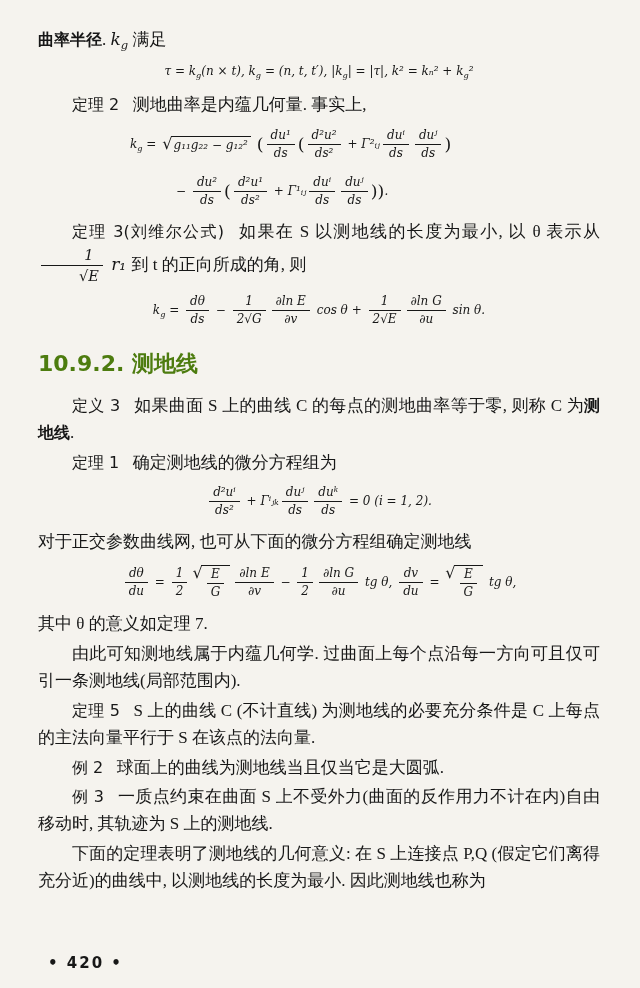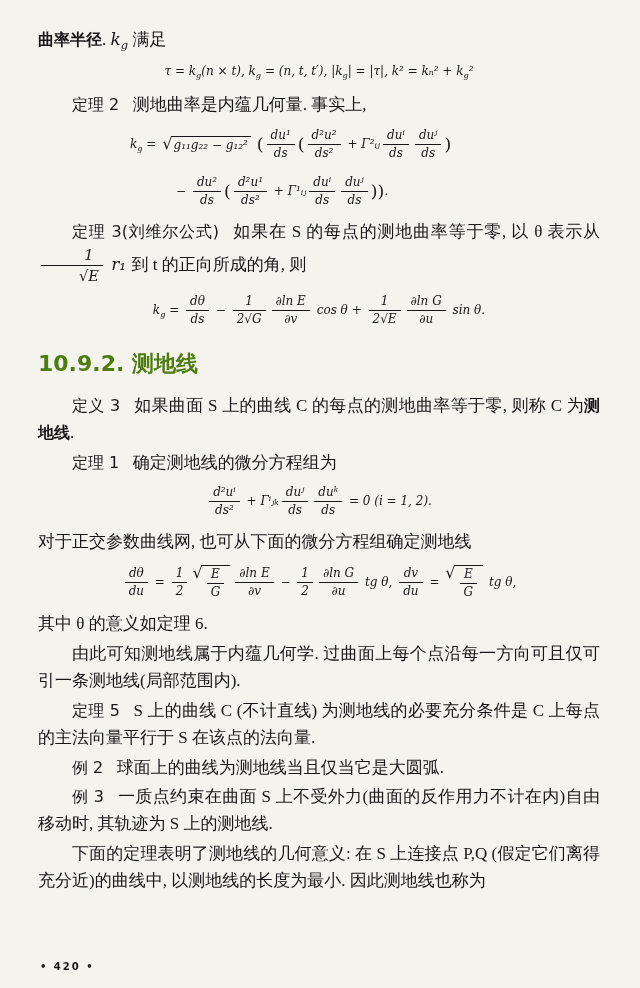--- a/index.html
+++ b/index.html
@@ -32,22 +32,22 @@
   .sqrt{display:inline-flex;align-items:flex-start;vertical-align:middle;margin:0 2px;}
   .sqrt .rt{font-size:1.35em;line-height:0.95;font-style:normal;margin-right:-2px;}
   .sqrt .ovl{border-top:1.3px solid #171717;padding:1px 3px 0 3px;display:inline-flex;align-items:center;}
   .bp{font-size:1.45em;vertical-align:-0.12em;font-style:normal;}
   .section-heading{
     margin:22px 0 14px 0;
     font-family:"DejaVu Sans","Liberation Sans",sans-serif;
     font-weight:bold;font-size:22px;color:#4d7c0f;
   }
   .footer{
-    position:absolute;left:40px;bottom:16px;
-    font-weight:bold;font-size:10px;letter-spacing:2px;
+    position:absolute;left:48px;bottom:16px;
+    font-weight:bold;font-size:15px;letter-spacing:2px;
     font-family:"DejaVu Sans","Liberation Sans",sans-serif;
   }
 </style>
 </head>
 <body>
 
 <div class="content">
 
   <p>
     <b class="bd">曲率半径</b><span>. </span><span class="math-inline"><span>k</span><sub>g</sub></span><span> 满足</span>
@@ -67,21 +67,21 @@
         <span class="ovl">g₁₁g₂₂ − g₁₂²</span>
       </span>
     <span class="bp">(</span><span class="frac"><span class="num">du¹</span><span class="den">ds</span></span><span class="bp">(</span><span class="frac"><span class="num">d²u²</span><span class="den">ds²</span></span><span> + </span><span>Γ²ᵢⱼ</span><span class="frac"><span class="num">duⁱ</span><span class="den">ds</span></span><span class="frac"><span class="num">duʲ</span><span class="den">ds</span></span><span class="bp">)</span>
   </div>
 
   <div class="formula fb2">
     <span>− </span><span class="frac"><span class="num">du²</span><span class="den">ds</span></span><span class="bp">(</span><span class="frac"><span class="num">d²u¹</span><span class="den">ds²</span></span><span> + </span><span>Γ¹ᵢⱼ</span><span class="frac"><span class="num">duⁱ</span><span class="den">ds</span></span><span class="frac"><span class="num">duʲ</span><span class="den">ds</span></span><span class="bp">)</span><span class="bp">)</span><span>.</span>
   </div>
 
   <p class="indent">
-    <b class="lbl">定理 3(刘维尔公式)</b><span>如果在 S 的每点的测地曲率等于零, 以 θ 表示从</span><span class="frac frac-sm"><span class="num">1</span><span class="den">√E</span></span><span class="math-inline"> r₁ </span><span>到 t 的正向所成的角, 则</span>
+    <b class="lbl">定理 3(刘维尔公式)</b><span>如果在 S 以测地线的长度为最小, 以 θ 表示从</span><span class="frac frac-sm"><span class="num">1</span><span class="den">√E</span></span><span class="math-inline"> r₁ </span><span>到 t 的正向所成的角, 则</span>
   </p>
 
   <div class="formula">
     <span><span>k</span><sub>g</sub></span><span> = </span><span class="frac"><span class="num">dθ</span><span class="den">ds</span></span><span> − </span><span class="frac"><span class="num">1</span><span class="den">2√G</span></span><span class="frac"><span class="num">∂ln E</span><span class="den">∂v</span></span><span> cos θ + </span><span class="frac"><span class="num">1</span><span class="den">2√E</span></span><span class="frac"><span class="num">∂ln G</span><span class="den">∂u</span></span><span> sin θ.</span>
   </div>
 
 
   <div class="section-heading">
     <span>10.9.2.</span><span> 测地线</span>
   </div>
@@ -116,21 +116,21 @@
         <span class="ovl">
           <span class="frac">
             <span class="num">E</span>
             <span class="den">G</span>
           </span>
         </span>
       </span><span> tg θ,</span>
   </div>
 
   <p>
-    <span>其中 θ 的意义如定理 6.</span>
+    <span>其中 θ 的意义如定理 7.</span>
   </p>
 
   <p class="indent">
     <span>由此可知测地线属于内蕴几何学. 过曲面上每个点沿每一方向可且仅可引一条测地线(局部范围内).</span>
   </p>
 
   <p class="indent">
     <b class="lbl">定理 5</b><span>S 上的曲线 C (不计直线) 为测地线的必要充分条件是 C 上每点的主法向量平行于 S 在该点的法向量.</span>
   </p>
 

